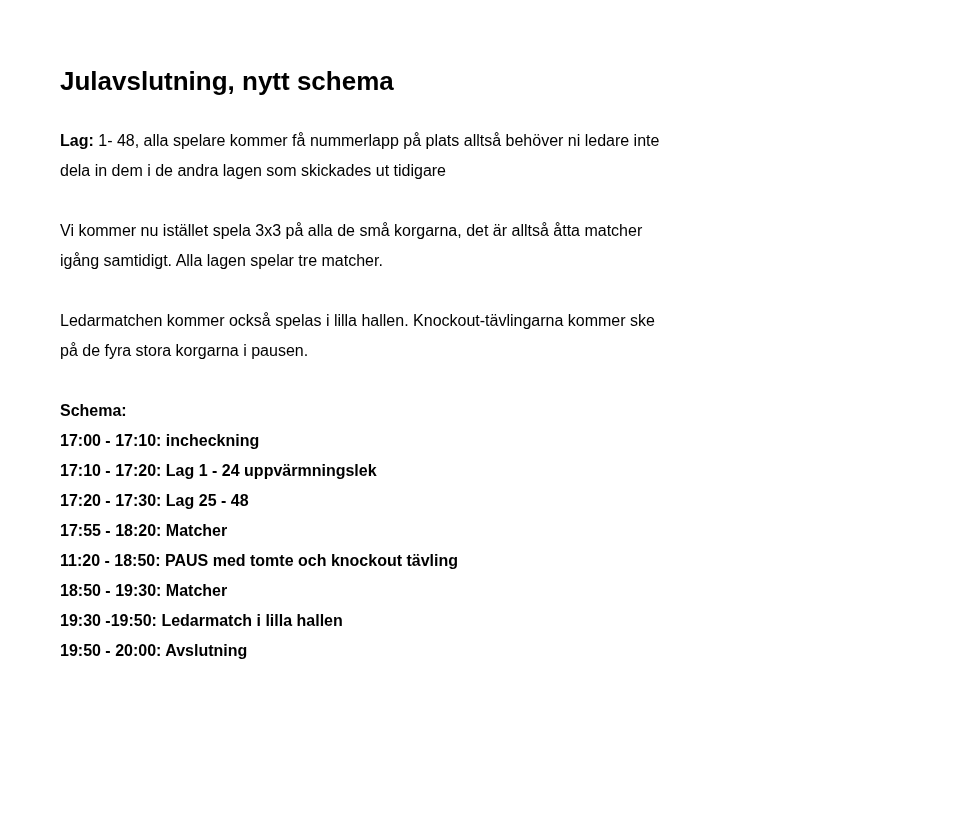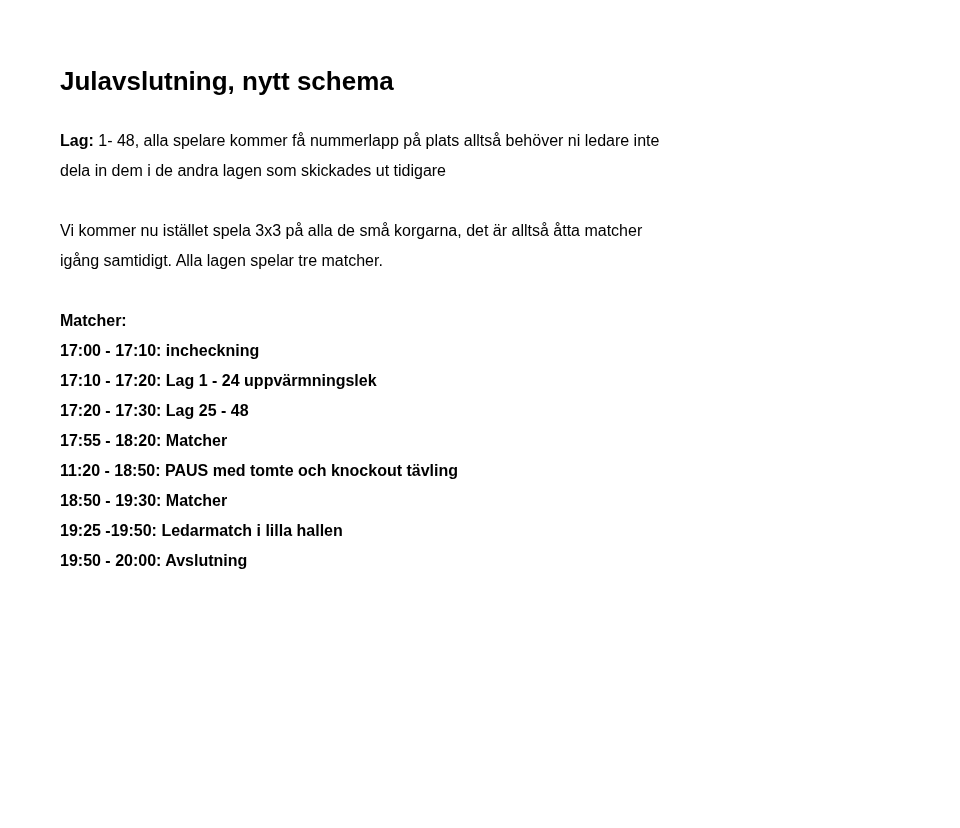--- a/index.html
+++ b/index.html
@@ -54,26 +54,30 @@
     <span class="line"><strong class="bold">Lag:</strong><span> 1- 48, alla spelare kommer få nummerlapp på plats alltså behöver ni ledare inte</span></span>
     <span class="line">dela in dem i de andra lagen som skickades ut tidigare</span>
   </p>
 
   <p class="para">
     <span class="line">Vi kommer nu istället spela 3x3 på alla de små korgarna, det är alltså åtta matcher</span>
     <span class="line">igång samtidigt. Alla lagen spelar tre matcher.</span>
   </p>
 
 
+  <p class="para">
+    <span class="line">Ledarmatchen kommer också spelas i lilla hallen. Knockout-tävlingarna kommer ske</span>
+    <span class="line">på de fyra stora korgarna i pausen.</span>
+  </p>
 
   <div class="para bold schedule">
-    <div class="line">Matcher:</div>
+    <div class="line">Schema:</div>
     <div class="line">17:00 - 17:10: incheckning</div>
     <div class="line">17:10 - 17:20: Lag 1 - 24 uppvärmningslek</div>
     <div class="line">17:20 - 17:30: Lag 25 - 48</div>
     <div class="line">17:55 - 18:20: Matcher</div>
     <div class="line">11:20 - 18:50: PAUS med tomte och knockout tävling</div>
     <div class="line">18:50 - 19:30: Matcher</div>
-    <div class="line">19:25 -19:50: Ledarmatch i lilla hallen</div>
+    <div class="line">19:30 -19:50: Ledarmatch i lilla hallen</div>
     <div class="line">19:50 - 20:00: Avslutning</div>
   </div>
 
 </div>
 
 </body></html>

